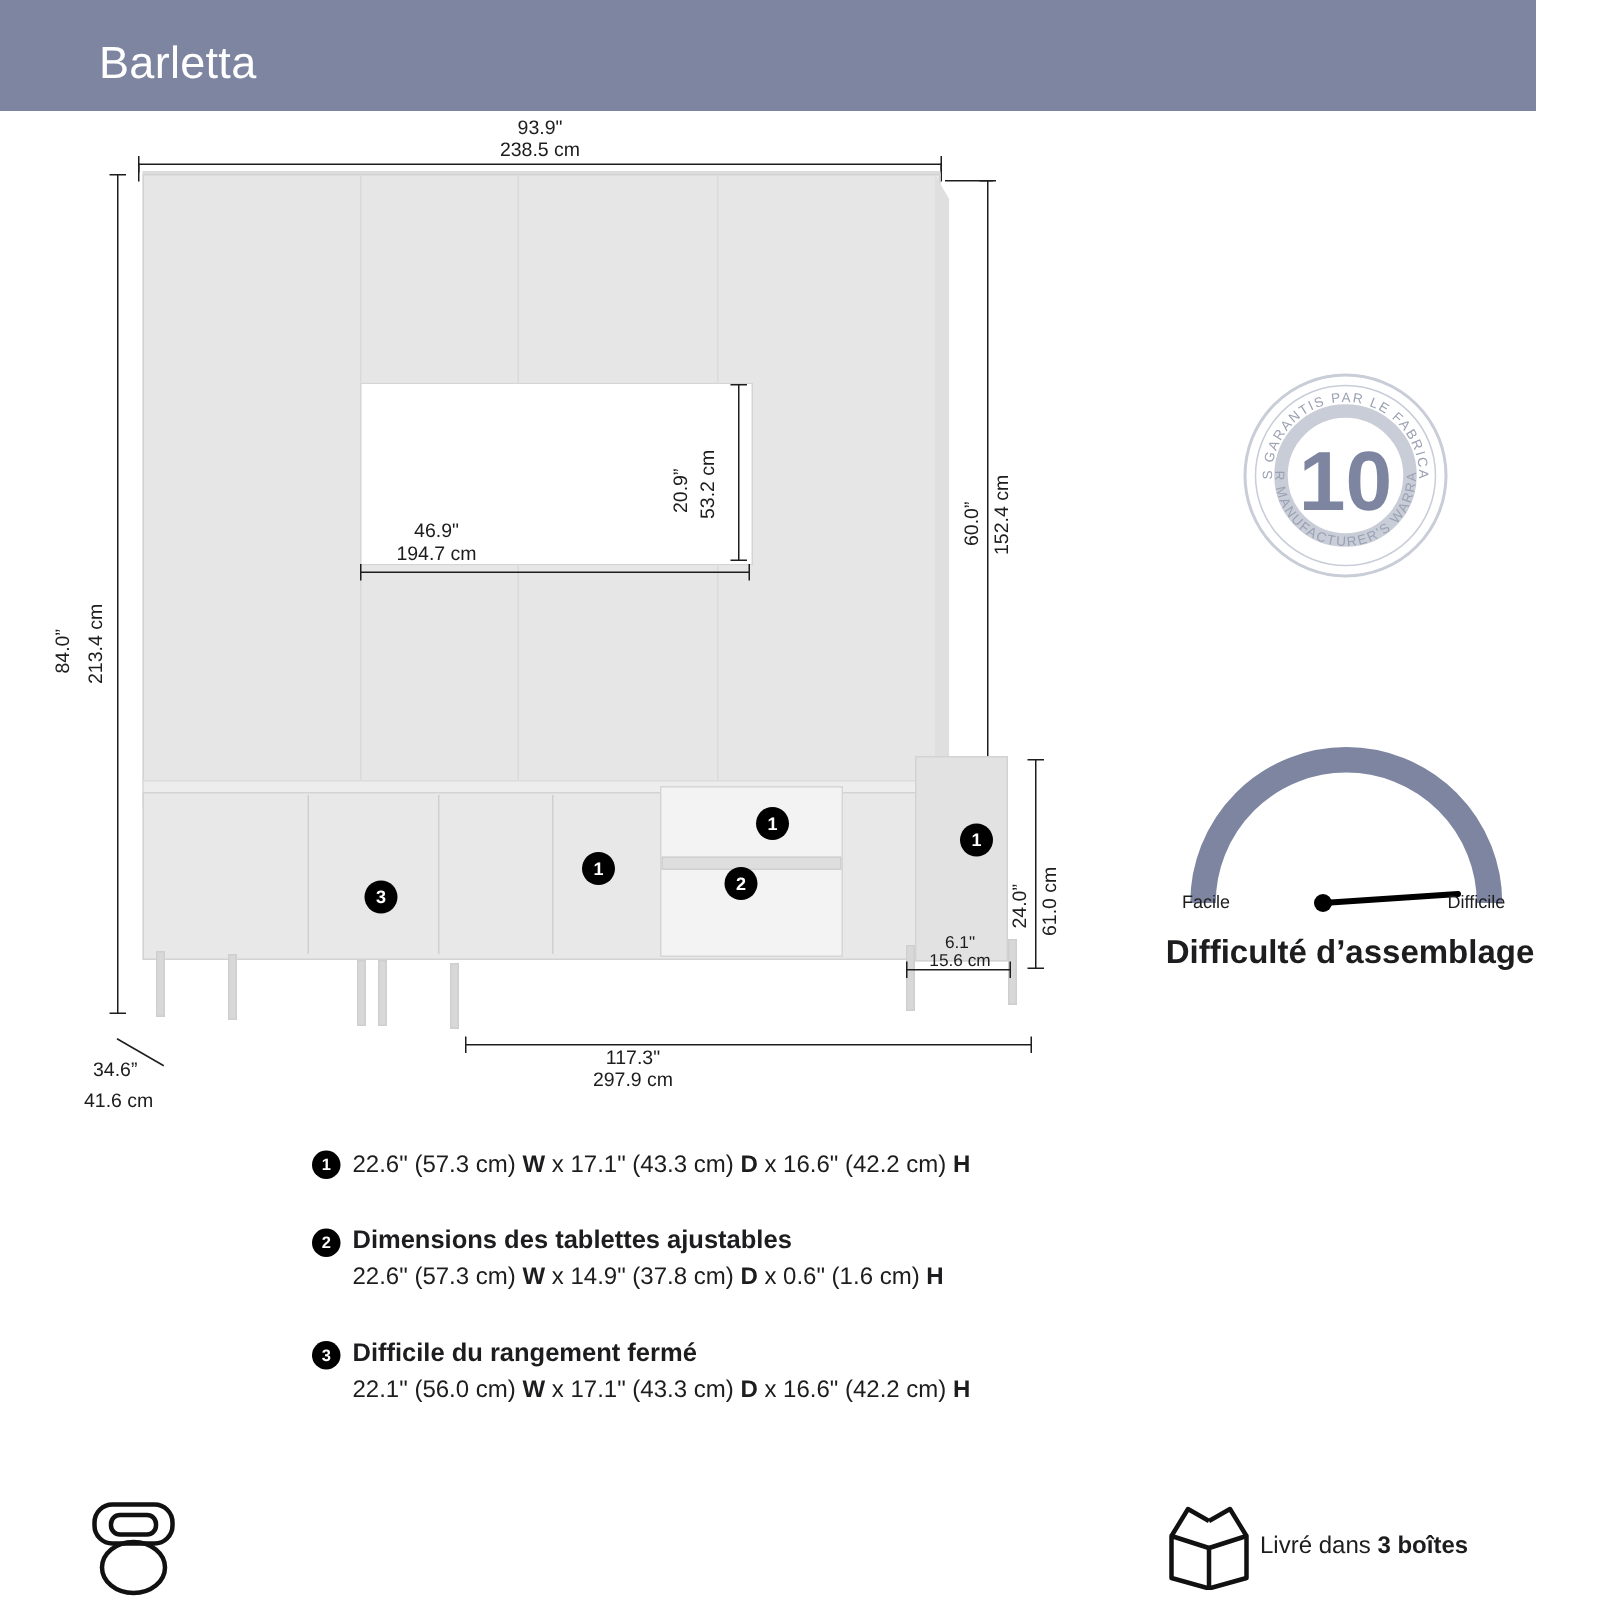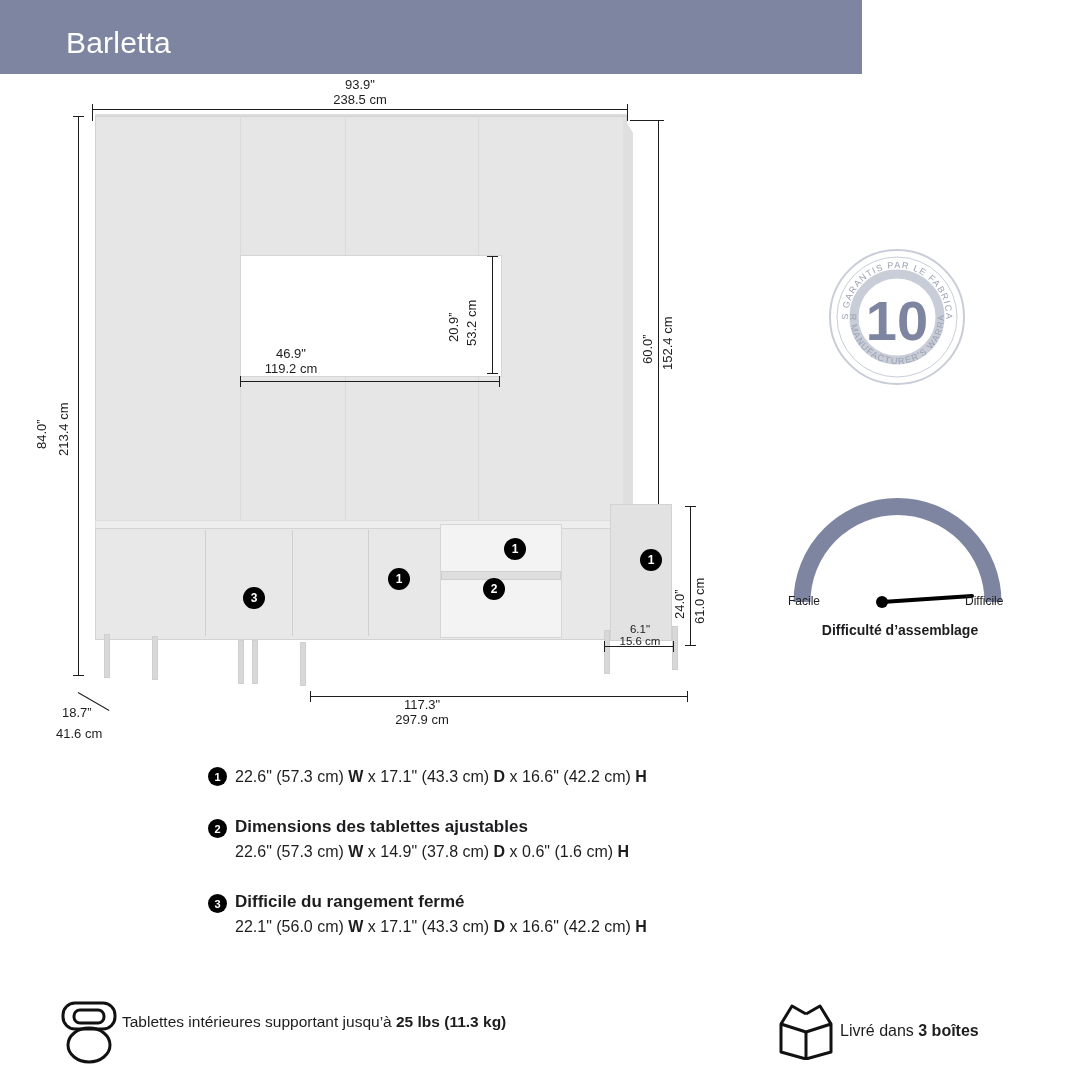--- a/index.html
+++ b/index.html
@@ -5,21 +5,21 @@
   html,body{margin:0;padding:0;}
   body{
     width:1080px;height:1080px;
     background:#ffffff;
     font-family:"Liberation Sans", sans-serif;
     color:#1d1d1f;
     position:relative;
     overflow:hidden;
   }
   .header{
-    position:absolute;left:0;top:0;width:862px;height:74px;
+    position:absolute;left:0;top:0;width:1024px;height:74px;
     background:#7d85a0;
   }
   .header-title{
     position:absolute;left:66px;top:26px;
     font-size:30px;color:#ffffff;font-weight:400;letter-spacing:.2px;
   }
   
   .stage{position:absolute;left:0;top:74px;width:1080px;height:700px;}
   .panel{
     position:absolute;left:95px;top:42px;width:530px;height:420px;
@@ -77,21 +77,21 @@
   .tick{position:absolute;background:#1d1d1f;}
   
   .seal{
     position:absolute;left:828px;top:248px;width:138px;height:138px;
   }
   .seal svg{display:block;}
   
   .gauge{position:absolute;left:790px;top:490px;width:215px;height:130px;}
   .gauge-label{
     position:absolute;left:760px;top:622px;width:280px;text-align:center;
-    font-size:14px;font-weight:700;
+    font-size:22px;font-weight:700;
   }
   .gauge-easy{position:absolute;left:788px;top:594px;font-size:12px;text-align:center;}
   .gauge-hard{position:absolute;left:965px;top:594px;font-size:12px;}
   
   .legend{position:absolute;left:208px;top:762px;width:700px;}
   .legend-row{position:relative;margin-bottom:28px;}
   .legend-badge{
     position:absolute;left:0;top:2px;width:19px;height:19px;border-radius:50%;
     background:#000;color:#fff;font-size:11px;font-weight:700;
     display:flex;align-items:center;justify-content:center;
@@ -132,21 +132,21 @@
   <div class="panel-seam" style="left:345px;"></div>
   <div class="panel-seam" style="left:478px;"></div>
   <div class="panel-right-bevel"></div>
   <div class="tvcut"></div>
 
   <div class="line hline" style="left:240px;top:307px;width:260px;"></div>
   <div class="tick" style="left:240px;top:302px;width:1px;height:11px;"></div>
   <div class="tick" style="left:499px;top:302px;width:1px;height:11px;"></div>
   <div class="dim center" style="left:236px;top:272px;width:110px;">
     <span class="l1">46.9"</span>
-    <span class="l1">119.2 cm</span>
+    <span class="l1">194.7 cm</span>
   </div>
   <div class="line vline" style="left:492px;top:182px;height:118px;"></div>
   <div class="tick" style="left:487px;top:182px;width:11px;height:1px;"></div>
   <div class="tick" style="left:487px;top:299px;width:11px;height:1px;"></div>
   <div class="dim rot-small" style="left:446px;top:268px;"><span>20.9”</span></div>
   <div class="dim rot-small" style="left:464px;top:272px;"><span>53.2 cm</span></div>
 
   <div class="line vline" style="left:658px;top:46px;height:420px;"></div>
   <div class="tick" style="left:653px;top:46px;width:11px;height:1px;"></div>
   <div class="tick" style="left:653px;top:465px;width:11px;height:1px;"></div>
@@ -210,21 +210,21 @@
 
   <div class="line hline" style="left:310px;top:622px;width:378px;"></div>
   <div class="tick" style="left:310px;top:617px;width:1px;height:11px;"></div>
   <div class="tick" style="left:687px;top:617px;width:1px;height:11px;"></div>
   <div class="dim center" style="left:362px;top:623px;width:120px;">
     <span class="l1">117.3"</span>
     <span class="l1">297.9 cm</span>
   </div>
 
   <div class="line hline" style="left:78px;top:618px;width:36px;transform:rotate(30deg);transform-origin:left center;"></div>
-  <div class="dim" style="left:62px;top:631px;"><span>18.7”</span></div>
+  <div class="dim" style="left:62px;top:631px;"><span>34.6”</span></div>
   <div class="dim" style="left:56px;top:652px;"><span>41.6 cm</span></div>
 </div>
 
 <div class="seal">
   <svg width="138" height="138" viewBox="0 0 138 138" aria-hidden="true">
     <defs>
       <path id="arcTop" d="M 20,69 A 49,49 0 0 1 118,69"></path>
       <path id="arcBot" d="M 22,69 A 47,47 0 0 0 116,69"></path>
     </defs>
     <circle cx="69" cy="69" r="67" fill="none" stroke="#c9cdd8" stroke-width="2"></circle>
@@ -294,23 +294,20 @@
 </div>
 
 <div class="weight-block">
   <svg width="58" height="64" viewBox="0 0 58 64" aria-hidden="true">
     <rect x="3" y="3" width="52" height="26" rx="12" fill="none" stroke="#111" stroke-width="3"></rect>
     <rect x="14" y="10" width="30" height="13" rx="6" fill="none" stroke="#111" stroke-width="3"></rect>
     <ellipse cx="29" cy="45" rx="21" ry="17" fill="none" stroke="#111" stroke-width="3"></ellipse>
   </svg>
 </div>
 <div class="weight-text">
-  <div>
-    <span>Tablettes intérieures supportant jusqu’à </span><b>25 lbs (11.3 kg)</b>
-  </div>
 </div>
 
 <div class="box-block">
   <svg width="62" height="58" viewBox="0 0 62 58" aria-hidden="true">
     <path d="M6 22 L31 30 L56 22 L56 50 L31 57 L6 50 Z" fill="none" stroke="#111" stroke-width="3" stroke-linejoin="round"></path>
     <path d="M31 30 L31 57" fill="none" stroke="#111" stroke-width="3"></path>
     <path d="M6 22 L17 4 L31 12" fill="none" stroke="#111" stroke-width="3" stroke-linejoin="round"></path>
     <path d="M56 22 L45 4 L31 12" fill="none" stroke="#111" stroke-width="3" stroke-linejoin="round"></path>
   </svg>
 </div>

